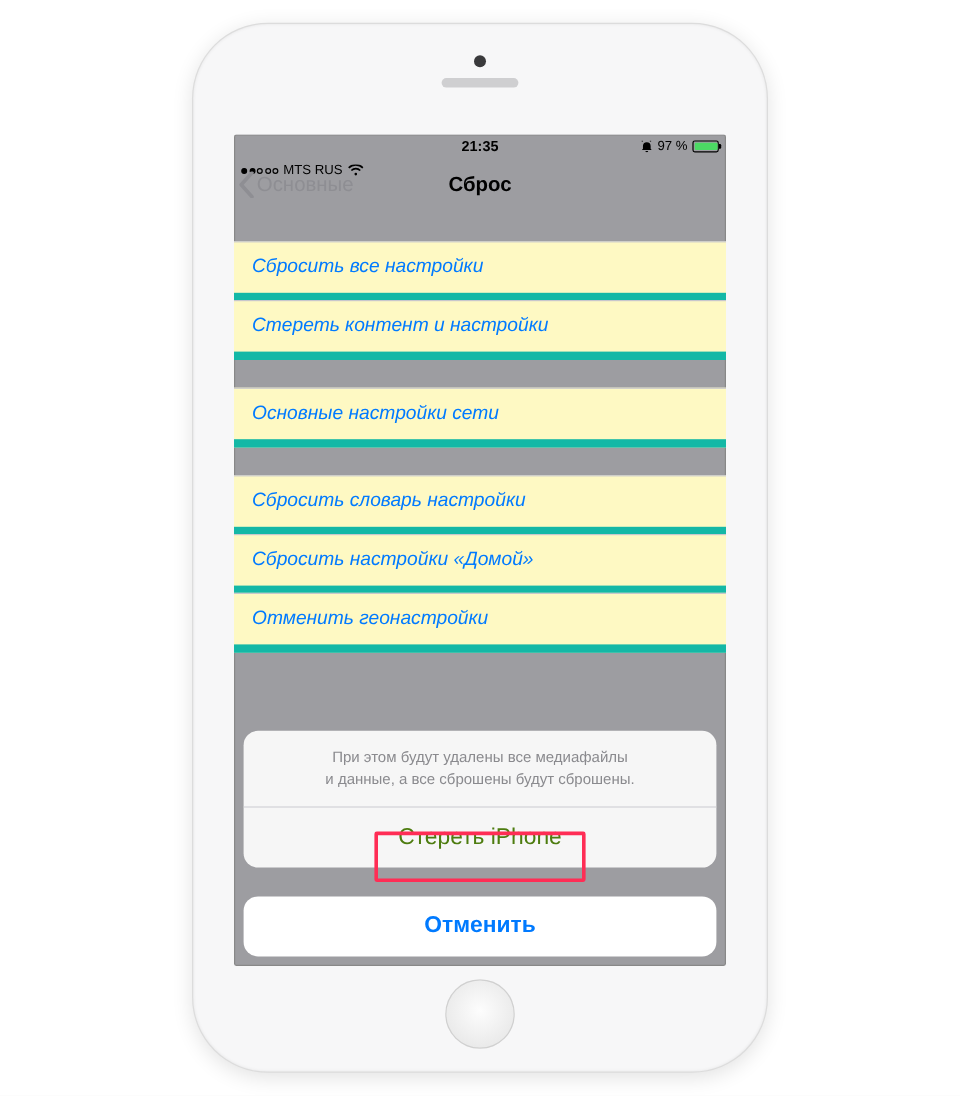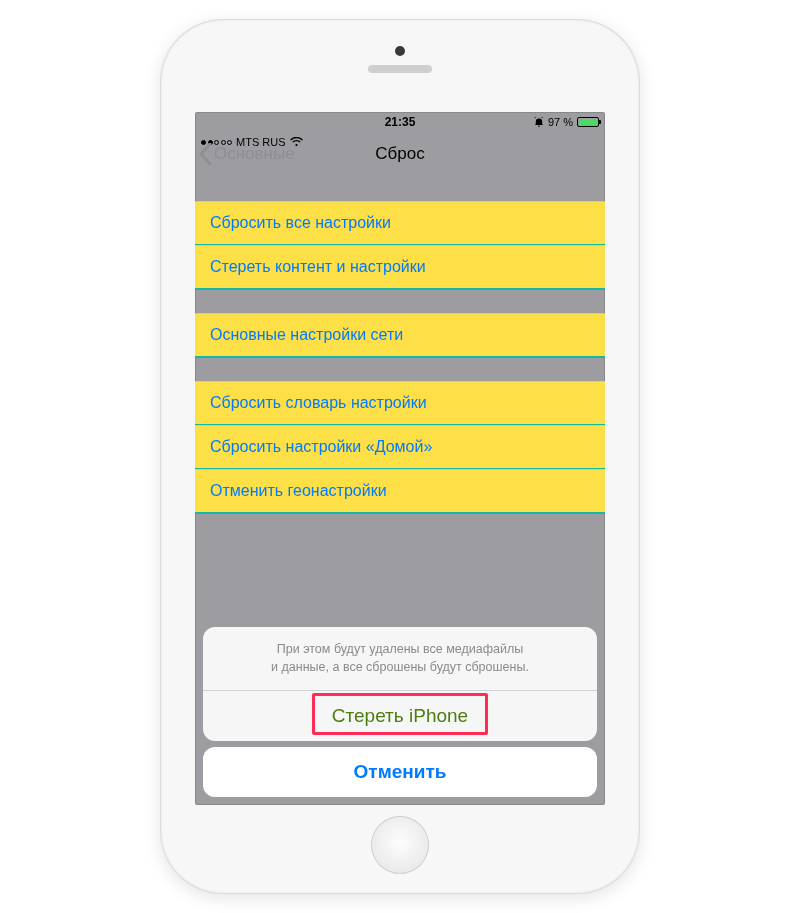--- a/index.html
+++ b/index.html
@@ -81,47 +81,48 @@
   .battery .fill {
     position: absolute; left: 1px; top: 1px; bottom: 1px;
     width: 95%; background: #4cd964; border-radius: 1px;
   }
   
   .navbar {
     position: relative; height: 44px; z-index: 1;
     display: flex; align-items: center; justify-content: center;
     font-size: 17px;
   }
-  .nav-title { font-weight: 400; color: #000; }
+  .nav-title { font-weight: 700; color: #000; }
   .nav-back {
     position: absolute; left: 4px; top: 0; height: 44px;
     display: flex; align-items: center; gap: 2px;
     color: #8e8e93; font-size: 17px;
   }
   .chevron-left { display:inline-flex; }
   
   .list {
     position: relative; z-index: 1;
   }
   .group { margin-top: 24px; }
   .group:first-child { margin-top: 26px; }
   .row {
-    background: #fde047;
+    background: #fef9c3;
     border-top: 1px solid #c8c7cc;
-    border-bottom: 2px solid #14b8a6;
+    border-bottom: 7px solid #14b8a6;
     margin-top: -1px;
     padding: 12px 15px;
     font-size: 16px;
     color: #007aff;
+    font-style: italic;
   }
   
   .sheet-wrap {
     position: absolute; left: 8px; right: 8px; bottom: 8px;
     z-index: 3;
-    display: flex; flex-direction: column; gap: 6px;
+    display: flex; flex-direction: column; gap: 24px;
   }
   .sheet-card {
     background: rgba(248,248,248,.98);
     border-radius: 12px;
     overflow: hidden;
   }
   .sheet-msg {
     padding: 14px 22px 14px;
     text-align: center;
     font-size: 12.5px; line-height: 1.4;

